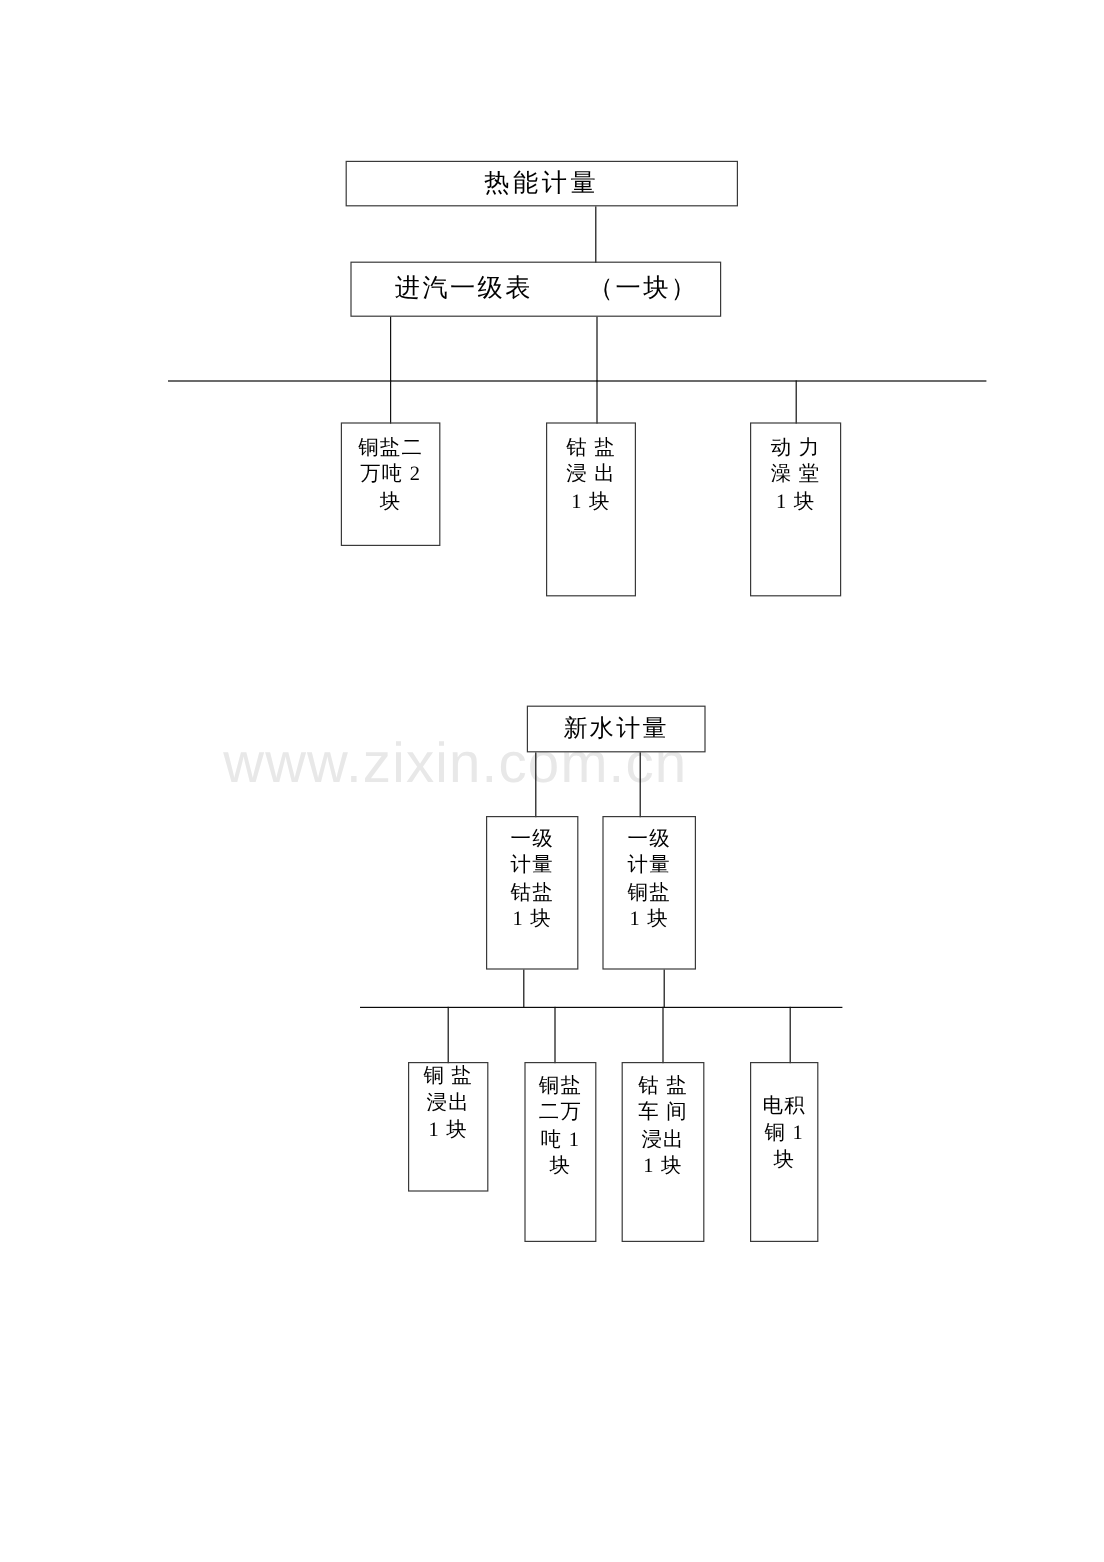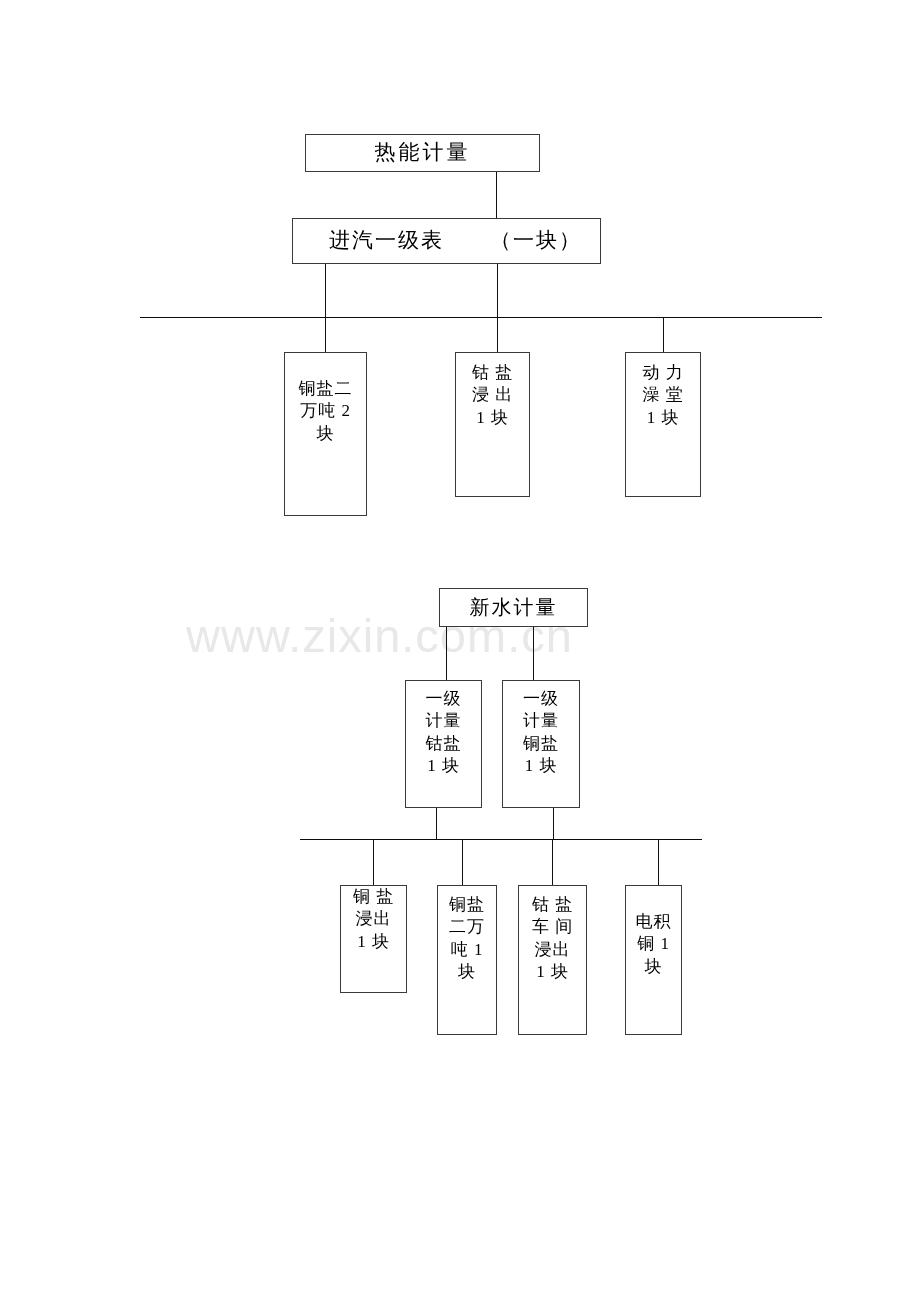--- a/index.html
+++ b/index.html
@@ -69,40 +69,40 @@
 </style>
 </head>
 <body>
 
 <div id="page">
 
   <div class="watermark">www.zixin.com.cn</div>
 
   <div class="diagram-layer">
 
-    <div class="node center-mid" style="left:305px; top:134px; width:235px; height:38px; font-size:21px; letter-spacing:3px;">
+    <div class="node center-mid" style="left:288px; top:134px; width:327px; height:38px; font-size:21px; letter-spacing:3px;">
       <span class="node-label">热能计量</span>
     </div>
 
     <div class="vline" style="left:496px; top:172px; height:47px;"></div>
 
     <div class="node center-mid" style="left:292px; top:218px; width:309px; height:46px; font-size:21px; letter-spacing:2px;padding-left:18px;">
       <span class="node-label">进汽一级表　　（一块）</span>
     </div>
 
     <div class="vline" style="left:325px; top:264px; height:54px;"></div>
     <div class="vline" style="left:497px; top:264px; height:54px;"></div>
 
     <div class="hline bus" style="left:140px; top:317px; width:682px;"></div>
 
     <div class="vline" style="left:325px; top:317px; height:36px;"></div>
     <div class="vline" style="left:497px; top:317px; height:36px;"></div>
     <div class="vline" style="left:663px; top:317px; height:36px;"></div>
 
-    <div class="node" style="left:284px; top:352px; width:83px; height:164px; font-size:17px; padding-top:25px; letter-spacing:1px;text-align:center;">
+    <div class="node" style="left:284px; top:352px; width:83px; height:103px; font-size:17px; padding-top:9px; letter-spacing:1px;text-align:center;">
       <span class="node-label">铜盐二
 万吨 2
 块</span>
     </div>
 
     <div class="node" style="left:455px; top:352px; width:75px; height:145px; font-size:17px; padding-top:9px; letter-spacing:1px;">
       <span class="node-label">钴 盐
 浸 出
 1 块</span>
     </div>

